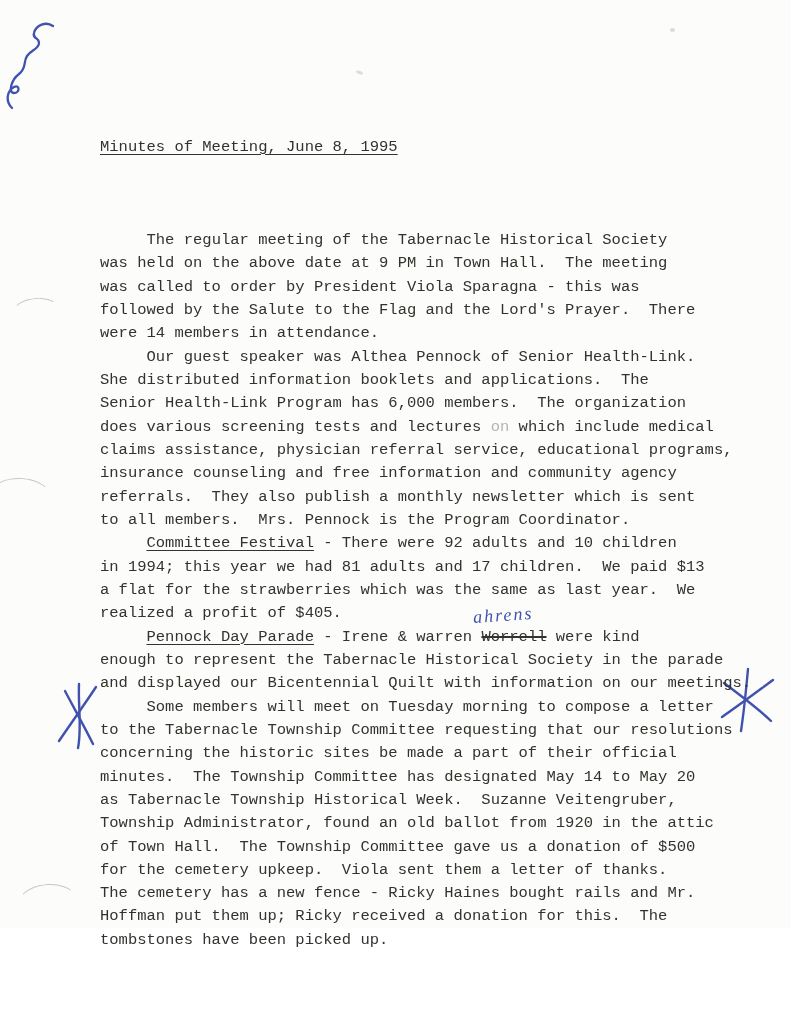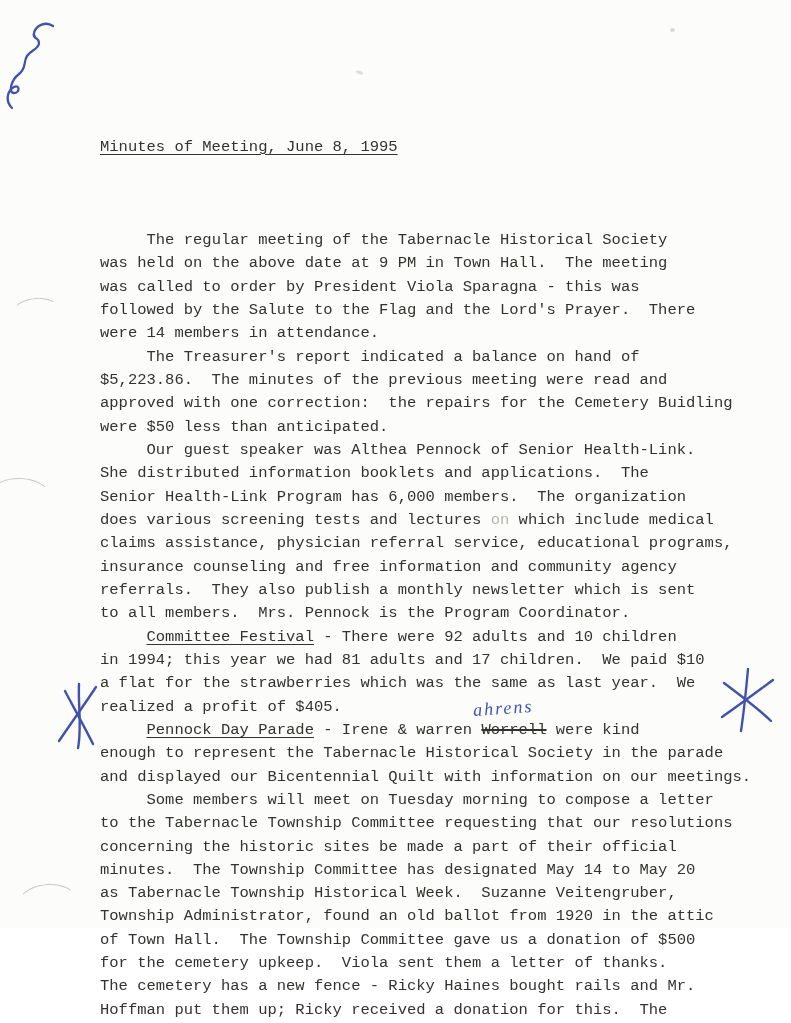--- a/index.html
+++ b/index.html
@@ -65,34 +65,30 @@
     <path d="M6,20 C22,32 42,47 53,58" stroke-width="2.4"></path>
   </svg>
 
   <div class="doc">
     <div class="title-line"><span class="u">Minutes of Meeting, June 8, 1995</span></div>
     <div class="body-text"><span>     The regular meeting of the Tabernacle Historical Society
 was held on the above date at 9 PM in Town Hall.  The meeting
 was called to order by President Viola Sparagna - this was
 followed by the Salute to the Flag and the Lord's Prayer.  There
 were 14 members in attendance.
-</span><span>     The Treasurer's report indicated a balance on hand of
-$5,223.86.  The minutes of the previous meeting were read and
-approved with one correction:  the repairs for the Cemetery Buidling
-were $50 less than anticipated.
 </span><span>     Our guest speaker was Althea Pennock of Senior Health-Link.
 She distributed information booklets and applications.  The
 Senior Health-Link Program has 6,000 members.  The organization
 does various screening tests and lectures </span><span class="faint">on</span><span> which include medical
 claims assistance, physician referral service, educational programs,
 insurance counseling and free information and community agency
 referrals.  They also publish a monthly newsletter which is sent
 to all members.  Mrs. Pennock is the Program Coordinator.
 </span><span>     </span><span class="u">Committee Festival</span><span> - There were 92 adults and 10 children
-in 1994; this year we had 81 adults and 17 children.  We paid $10
+in 1994; this year we had 81 adults and 17 children.  We paid $13
 a flat for the strawberries which was the same as last year.  We
 realized a profit of $405.
 </span><span>     </span><span class="u">Pennock Day Parade</span><span> - Irene &amp; warren </span><span class="strike-wrap"><span class="hand-above">ahrens</span><span class="struck">Worrell</span></span><span> were kind
 enough to represent the Tabernacle Historical Society in the parade
 and displayed our Bicentennial Quilt with information on our meetings.
 </span><span>     Some members will meet on Tuesday morning to compose a letter
 to the Tabernacle Township Committee requesting that our resolutions
 concerning the historic sites be made a part of their official
 minutes.  The Township Committee has designated May 14 to May 20
 as Tabernacle Township Historical Week.  Suzanne Veitengruber,

